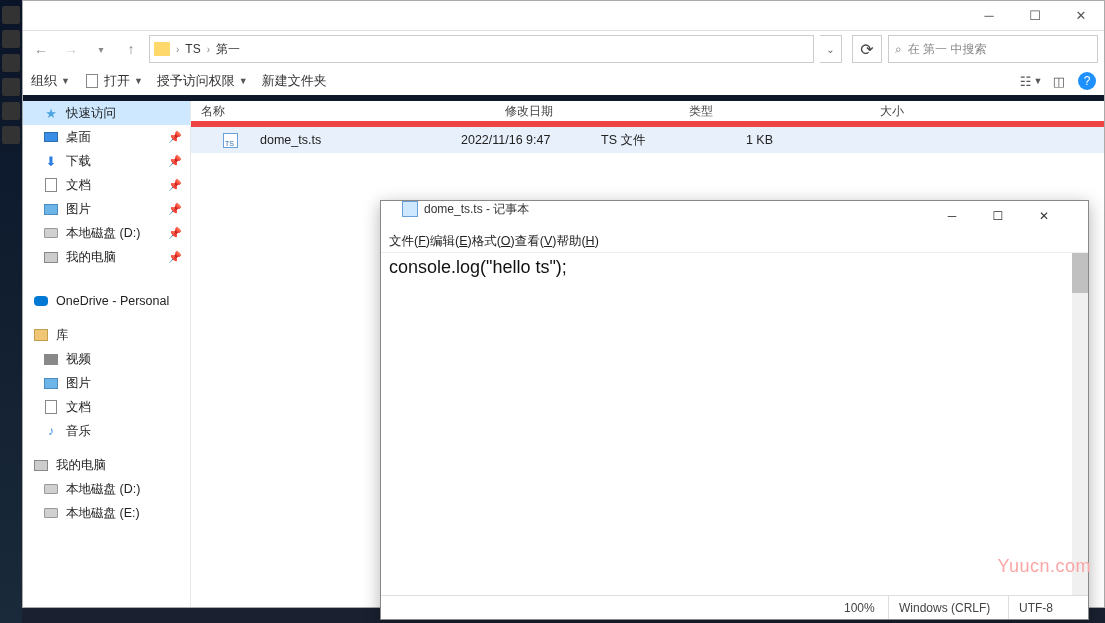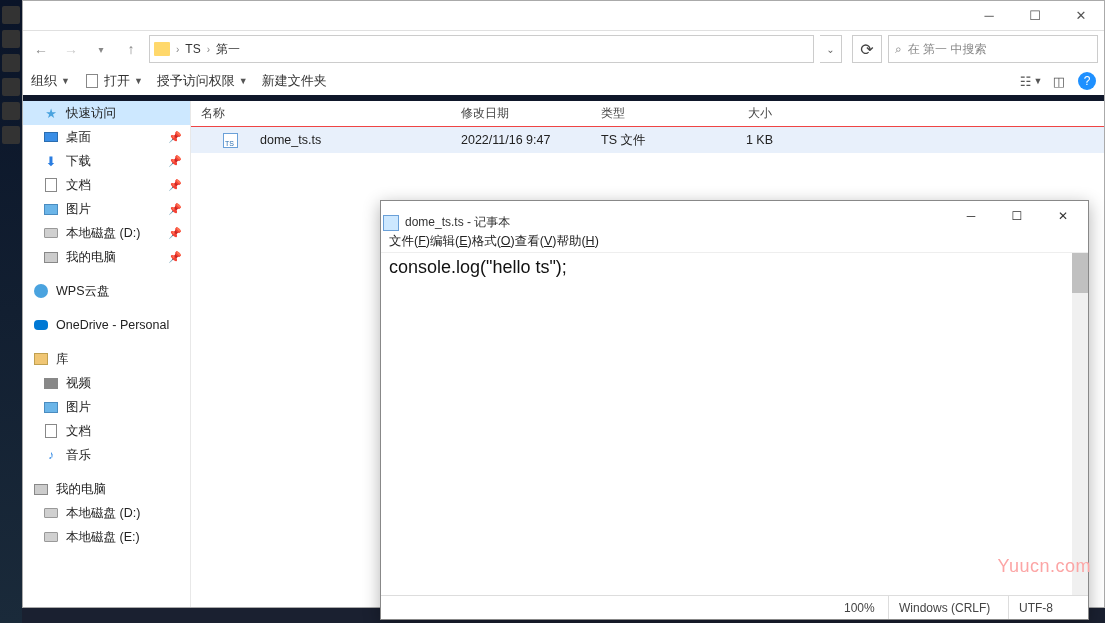--- a/index.html
+++ b/index.html
@@ -44,35 +44,35 @@
 .ic-pic { width:14px; height:11px; background:#6bb5e8; border:1px solid #4a8cc0;}
 .ic-drive { width:14px; height:10px; background:#d0d0d0; border:1px solid #999; border-radius:1px;}
 .ic-pc { width:14px; height:11px; background:#ccc; border:1px solid #888;}
 .ic-wps { width:14px; height:14px; border-radius:50%; background:#4aa3df;}
 .ic-onedrive { width:14px; height:10px; background:#0078d4; border-radius:4px;}
 .ic-lib { width:14px; height:12px; background:#f0c674; border:1px solid #c0a050;}
 .ic-video { width:14px; height:11px; background:#888;}
 .ic-music { color:#3a8ee6; font-size:12px;}
 
 .content { flex:1; background:#fff; }
-.col-header { display:flex; height:26px; border-bottom:1px solid #ef4444; font-size:12px; color:#444; align-items:center;}
+.col-header { display:flex; height:26px; border-bottom:6px solid #ef4444; font-size:12px; color:#444; align-items:center;gap:44px;}
 .col-header > div { padding:0 10px; border-right:1px solid transparent;}
 .col-name { width:260px; }
 .col-date { width:140px; }
 .col-type { width:122px; }
 .col-size { width:70px; text-align:right;}
 .file-row { display:flex; height:26px; align-items:center; font-size:12.5px; color:#222; background:#e8f0fb;}
 .file-row > div { padding:0 10px; }
 .file-row .col-name { display:flex; align-items:center; gap:22px;padding-left:32px;}
 .ts-icon { width:15px; height:15px; background:#fff; border:1px solid #6aa0d8; position:relative;}
 .ts-icon::after { content:"TS"; font-size:7px; color:#2a6db0; position:absolute; bottom:0; left:1px;}
 
 
 .notepad { position:absolute; left:380px; top:200px; width:709px; height:420px; background:#fff; border:1px solid #888; box-shadow:0 4px 16px rgba(0,0,0,0.3);}
-.np-title { height:30px; background:#fff; display:flex; align-items:flex-end; padding:0 2px; font-size:12px; color:#333;}
+.np-title { height:30px; background:#fff; display:flex; align-items:flex-start; padding:0 21px; font-size:12px; color:#333;}
 .np-title .np-ico { width:16px; height:16px; background:#cde8ff; border:1px solid #6aa0d8; margin-right:6px;}
 .np-title-txt { flex:1;}
 .np-title .winbtn { width:46px; height:30px; display:flex; align-items:center; justify-content:center; color:#333;}
 .np-menu { height:22px; display:flex; align-items:center; padding:0 8px; font-size:12.5px; color:#222; border-bottom:1px solid #eee;}
 .np-menu span u { text-decoration:underline;}
 .np-body { padding:4px 8px; font-size:18px; font-family:Consolas,"Segoe UI",sans-serif; color:#111; height:calc(100% - 76px); position:relative;}
 .np-body .scrollbar { position:absolute; right:0; top:0; width:16px; height:100%; background:#f0f0f0;}
 .np-body .scroll-thumb { width:100%; height:40px; background:#c0c0c0;}
 .np-status { height:24px; border-top:1px solid #ddd; display:flex; align-items:center; font-size:12px; color:#444;}
 .np-status > div { padding:0 10px; border-left:1px solid #ddd; height:100%; display:flex; align-items:center;}
@@ -185,26 +185,20 @@
           <span class="pin">📌</span>
         </div>
       <div class="sb-item">
           <span class="sb-icon">
             <span class="ic-pc"></span>
           </span>
           <span>我的电脑</span>
           <span class="pin">📌</span>
         </div>
       <div style="height:10px"></div>
-      <div class="sb-item sb-group">
-          <span class="sb-icon">
-            <span class="ic-wps"></span>
-          </span>
-          <span>WPS云盘</span>
-        </div>
       <div style="height:10px"></div>
       <div class="sb-item sb-group">
           <span class="sb-icon">
             <span class="ic-onedrive"></span>
           </span>
           <span style="white-space:nowrap;overflow:hidden;text-overflow:clip;">OneDrive - Personal</span>
         </div>
       <div style="height:10px"></div>
       <div class="sb-item sb-group">
           <span class="sb-icon">

